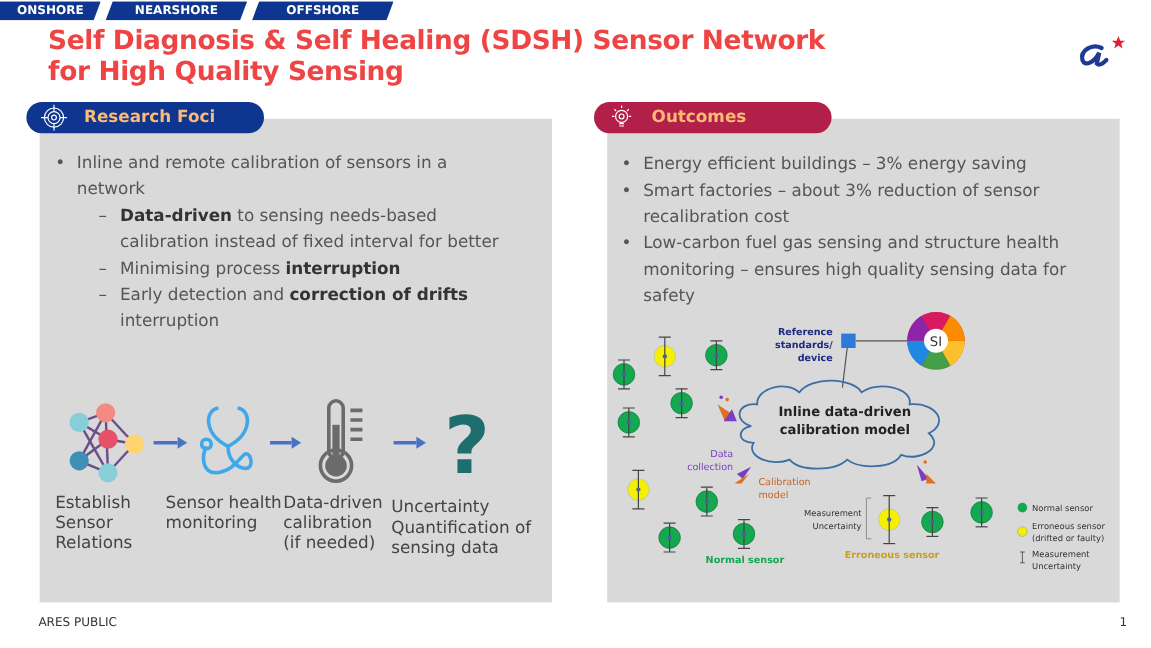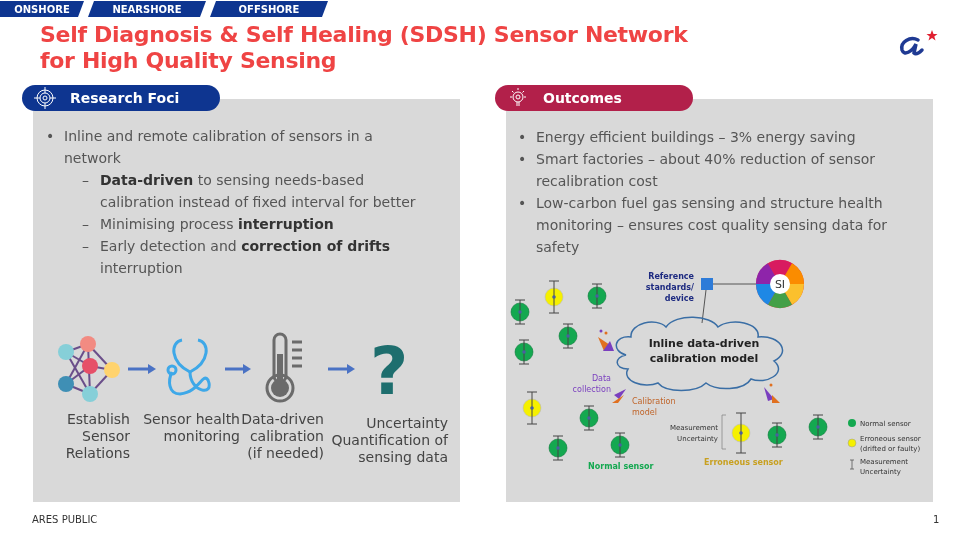--- a/index.html
+++ b/index.html
@@ -5,29 +5,29 @@
 *{box-sizing:border-box;margin:0;padding:0}
 body{width:959px;height:540px;background:#fff;position:relative;overflow:hidden;font-family:"DejaVu Sans","Liberation Sans",sans-serif;color:#555}
 .tabs{position:absolute;left:0;top:1px;height:16px;display:flex}
 .tab{width:118px;height:16px;background:#0e3590;color:#fff;font-size:10px;font-weight:bold;display:flex;align-items:center;justify-content:center;clip-path:polygon(6px 0,100% 0,calc(100% - 6px) 100%,0 100%);margin-right:4px}
 .tab:first-child{clip-path:polygon(0 0,100% 0,calc(100% - 6px) 100%,0 100%);width:84px}
 .title{position:absolute;left:40px;top:22px;font-size:22px;font-weight:bold;color:#ef4444;line-height:26px;letter-spacing:-0.3px}
 .logo{position:absolute;left:896px;top:28px;width:44px;height:30px}
 .panel{position:absolute;background:#d9d9d9}
 .lp{left:33px;top:99px;width:427px;height:403px}
 .rp{left:506px;top:99px;width:427px;height:403px}
-.pill{position:absolute;height:26px;border-radius:13px;color:#ffffff;font-weight:bold;font-size:14px;display:flex;align-items:center;padding-left:12px}
+.pill{position:absolute;height:26px;border-radius:13px;color:#fdba74;font-weight:bold;font-size:14px;display:flex;align-items:center;padding-left:12px}
 .lpill{left:22px;top:85px;width:198px;background:#0e3590}
 .rpill{left:495px;top:85px;width:198px;background:#b2204a}
 .pill .ic{width:22px;height:22px;margin-right:14px}
 .bl{position:absolute;font-size:14px;line-height:22px;color:#555}
 .bl .b{position:absolute;left:0}
 .bl .d{position:absolute;left:0}
 strong{color:#333}
-.flow-label{position:absolute;font-size:14px;line-height:17px;text-align:right;color:#444}
+.flow-label{position:absolute;font-size:14px;line-height:17px;text-align:left;color:#444}
 .footer{position:absolute;left:32px;top:514px;font-size:10px;color:#333}
 .pnum{position:absolute;left:933px;top:514px;font-size:10px;color:#333}
 .dg{position:absolute;left:506px;top:255px;width:427px;height:240px}
 </style>
 </head>
 <body>
 
 <div class="tabs">
   <div class="tab">ONSHORE</div>
   <div class="tab">NEARSHORE</div>
@@ -163,27 +163,27 @@
     <div>sensing data</div>
 </div>
 
 <div class="bl" style="left:518px;top:126px;width:410px">
   <div style="position:relative;padding-left:18px">
     <span class="b">•</span>
       <div>Energy efficient  buildings – 3% energy saving</div>
   </div>
   <div style="position:relative;padding-left:18px">
     <span class="b">•</span>
-      <div>Smart factories – about 40% reduction of sensor</div>
+      <div>Smart factories – about 3% reduction of sensor</div>
       <div>recalibration cost</div>
   </div>
   <div style="position:relative;padding-left:18px">
     <span class="b">•</span>
       <div>Low-carbon fuel gas sensing and structure health</div>
-      <div>monitoring – ensures cost quality sensing data for</div>
+      <div>monitoring – ensures high quality sensing data for</div>
       <div>safety</div>
   </div>
 </div>
 
 <svg class="dg" viewBox="0 0 427 240" font-family="DejaVu Sans, sans-serif">
   <defs>
     <g id="normal">
         <circle r="9" fill="#14a850" stroke="#0d7a3a" stroke-width="0.5"></circle>
       </g>
   </defs>

